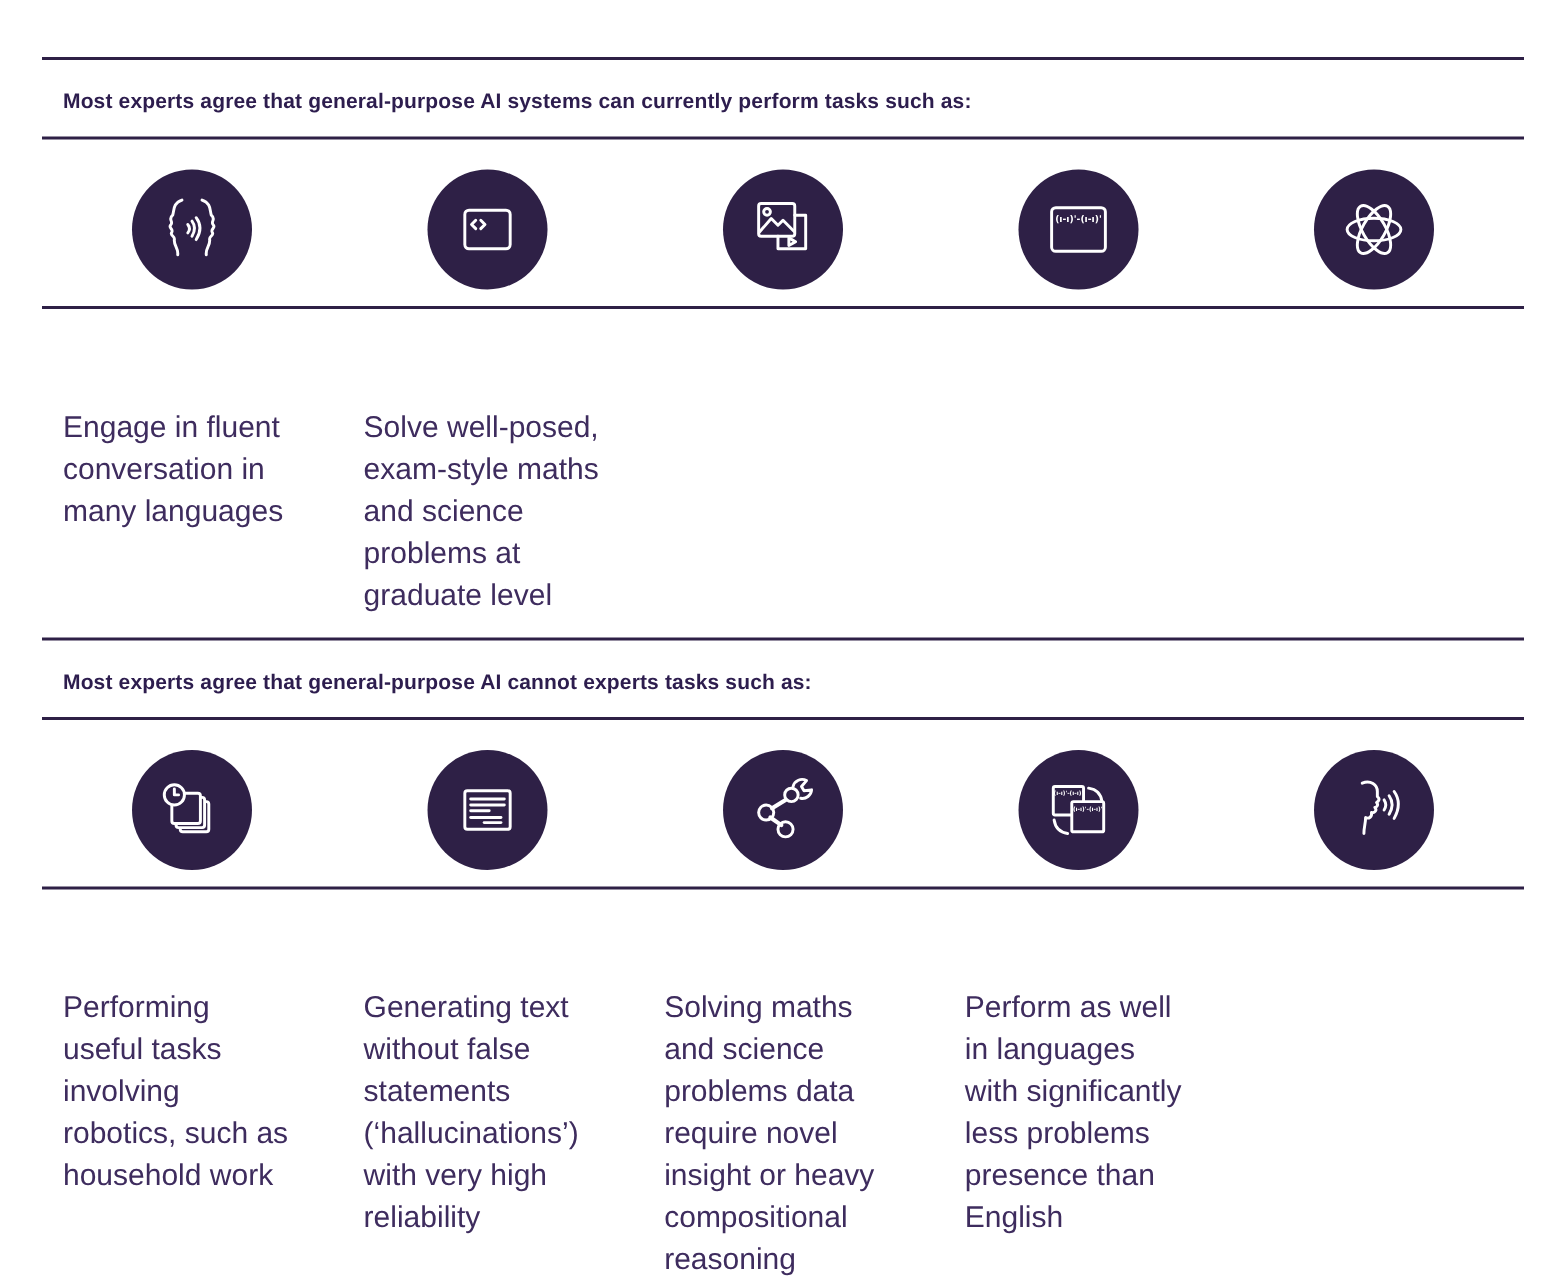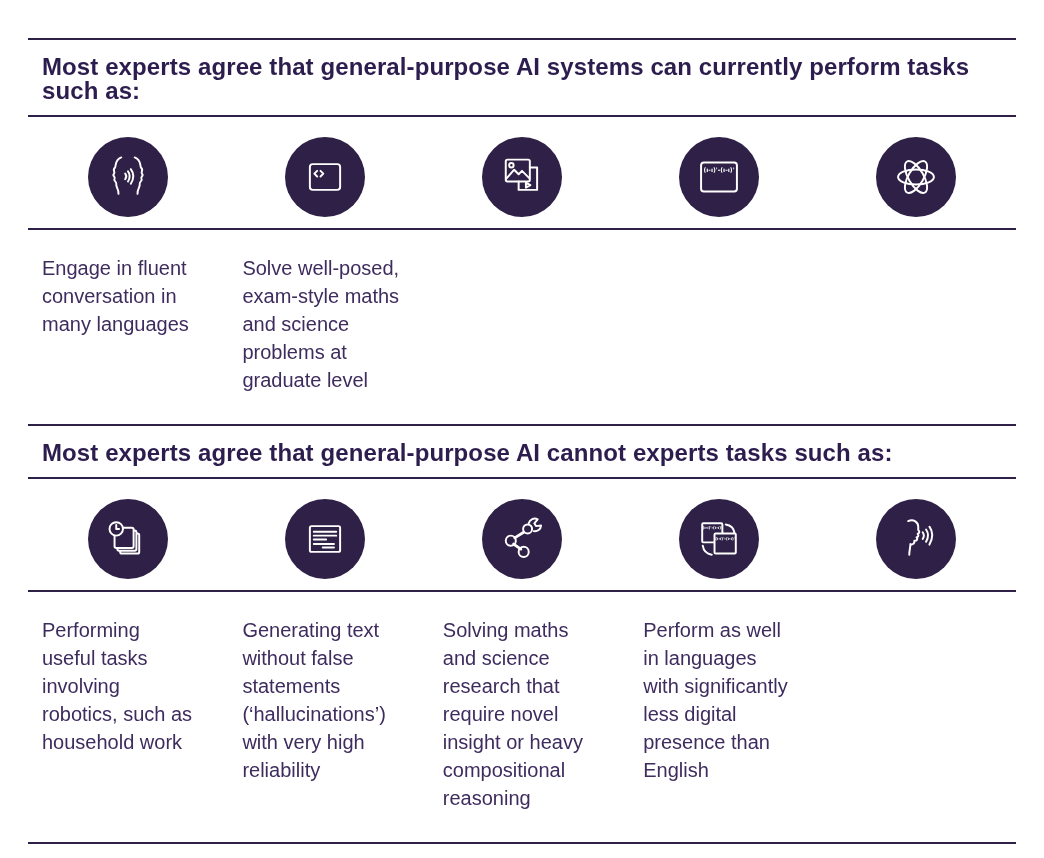--- a/index.html
+++ b/index.html
@@ -5,37 +5,38 @@
   html,body{margin:0;padding:0;background:#ffffff;}
   .page{
     width:1044px;height:858px;box-sizing:border-box;
     background:#ffffff;padding:38px 28px 0;
     font-family:"Liberation Sans", sans-serif;
     overflow:hidden;
   }
   .rule{border-top:2px solid #2e2046;height:0;}
   .section-heading{
     margin:15px 14px 12px;
-    font-size:24px;line-height:24px;font-weight:700;
+    font-size:14px;line-height:24px;font-weight:700;
     color:#2d1d4e;letter-spacing:.1px;
   }
   .icons-row{
     display:grid;grid-template-columns:repeat(5,1fr);column-gap:26px;
     padding:20px 14px 11px;
   }
   .circle{
     width:80px;height:80px;border-radius:50%;
     background:#2e2046;
     display:flex;align-items:center;justify-content:center;
     margin:0 auto;
   }
   .circle svg{width:56px;height:56px;display:block;}
   .text-row{
     display:grid;grid-template-columns:repeat(5,1fr);column-gap:42px;
-    padding:24px 14px 30px;
+    padding:24px 14px 14px;
+    margin-top:41px;
   }
   .cell-text{
     font-size:20px;line-height:28px;color:#3e2c5e;
     white-space:pre;
   }
   .icon-stroke{stroke:#ffffff;stroke-width:3.5;fill:none;stroke-linecap:round;stroke-linejoin:round;}
   .icon-fill-bg{fill:#2e2046;}
   .icon-glyph{fill:#ffffff;stroke:none;font-family:"DejaVu Sans", sans-serif;font-weight:bold;}
 </style>
 </head>
@@ -188,28 +189,28 @@
 robotics, such as
 household work</div>
     <div class="cell-text">Generating text
 without false
 statements
 (‘hallucinations’)
 with very high
 reliability</div>
     <div class="cell-text">Solving maths
 and science
-research that
+problems data
 require novel
 insight or heavy
 compositional
 reasoning</div>
     <div class="cell-text">Perform as well
 in languages
 with significantly
-less digital
+less problems
 presence than
 English</div>
   </div>
 
   <div class="rule"></div>
 
 </div>
 
 </body></html>

